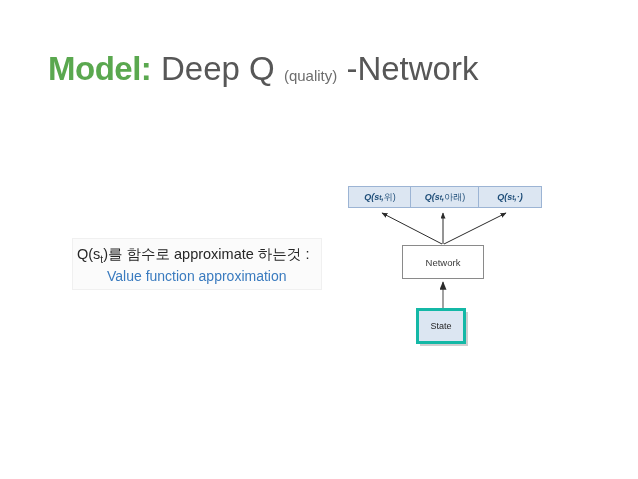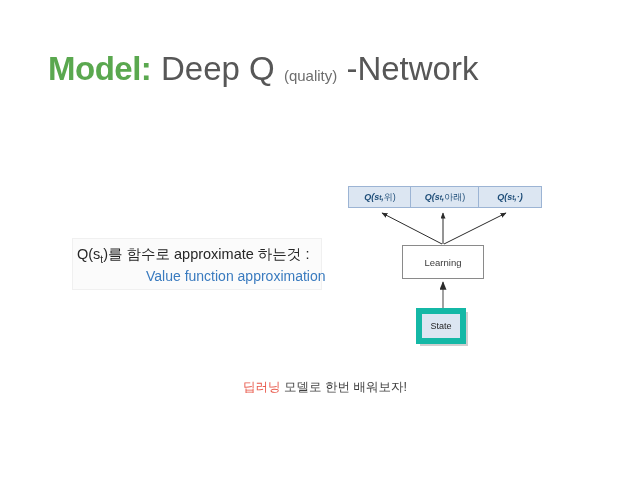--- a/index.html
+++ b/index.html
@@ -73,21 +73,20 @@
     font-size: 10px;
     vertical-align: sub;
   }
   #callout .line2 {
     position: absolute;
     left: 34px;
     top: 29px;
     font-size: 14px;
     color: #3a7bbf;
     white-space: nowrap;
-    margin-left: 39px;
   }
 
   
   #diagram {
     position: absolute;
     left: 330px;
     top: 175px;
     width: 230px;
     height: 180px;
   }
@@ -143,21 +142,21 @@
   }
 
   #statebox {
     position: absolute;
     left: 86px;
     top: 133px;
     width: 50px;
     height: 36px;
     box-sizing: border-box;
     background: #dce6f2;
-    border: 6px solid #14b8a6;
+    border: 3px solid #14b8a6;
     box-shadow: 3px 3px 0 -1px #cfcfcf;
     display: flex;
     align-items: center;
     justify-content: center;
     font-size: 9px;
     color: #262626;
   }
 
   
   #bottomline {
@@ -233,25 +232,24 @@
         <span class="kor">아래)</span>
       </div>
 
     <div class="qbox" id="qbox-dot">
         <span>Q(s</span>
         <span class="subs">t</span>
         <span>,·)</span>
       </div>
 
     <div id="networkbox">
-      <span>Learning</span>
+      <span>Network</span>
     </div>
 
     <div id="statebox">
       <span>State</span>
     </div>
 
   </div>
 
-  <div id="bottomline"><span class="hl">딥러닝</span><span> 모델로 한번 배워보자!</span></div>
 
 
 </div>
 
 </body></html>

